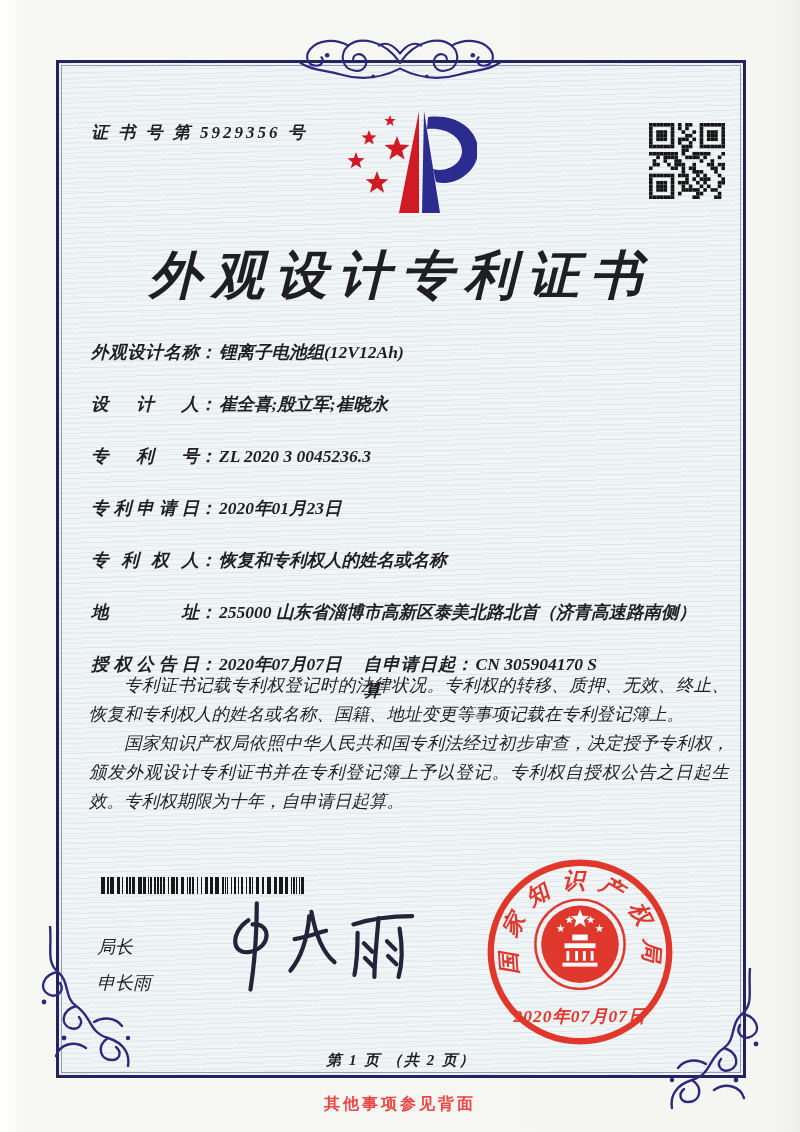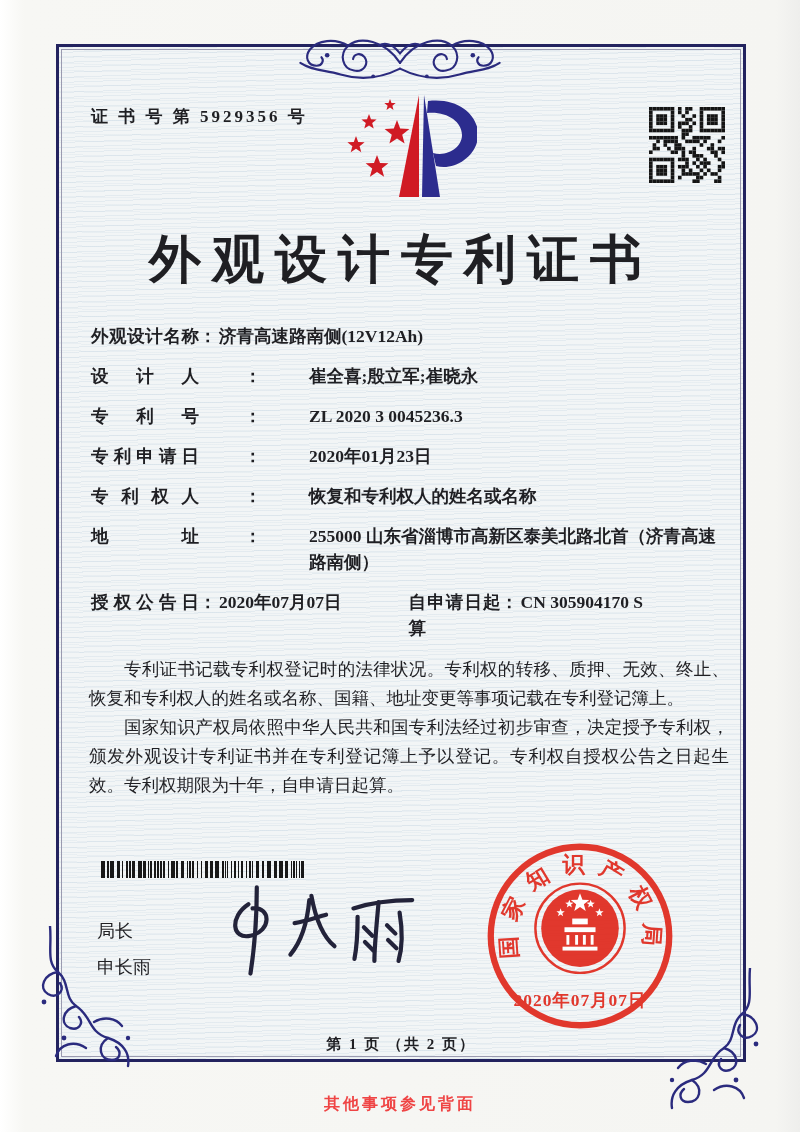--- a/index.html
+++ b/index.html
@@ -4,26 +4,27 @@
 <style>
   html,body{margin:0;padding:0;}
   body{
     width:800px;height:1132px;position:relative;overflow:hidden;
     background:linear-gradient(90deg,#ffffff 0%,#f7f7f4 3%,#f5f5f2 97%,#eeeeec 100%);
     font-family:"Liberation Serif","DejaVu Serif",serif;color:#1f1f23;
   }
   .page{position:absolute;inset:0;}
   
   .frame{
-    position:absolute;left:56px;top:44px;width:684px;height:1012px;
+    position:absolute;left:56px;top:60px;width:684px;height:1012px;
     border:3px solid #23235f;
     background:
       repeating-linear-gradient(178deg, rgba(150,180,205,.16) 0 1px, rgba(255,255,255,0) 1px 5px),
       repeating-linear-gradient(-179deg, rgba(150,180,205,.10) 0 1px, rgba(255,255,255,0) 1px 7px),
       #f2f5f6;
+    font-style: italic;
   }
   .frame::after{
     content:"";position:absolute;inset:2px;border:1px solid #9a9ab0;pointer-events:none;
   }
   
   .orn{position:absolute;z-index:5;}
   .orn-top{left:285px;top:34px;width:230px;height:54px;}
   .orn-bl{left:34px;top:926px;width:112px;height:142px;}
   .orn-br{left:654px;top:968px;width:112px;height:142px;}
   
@@ -33,21 +34,21 @@
   .title{
     position:absolute;left:0;top:178px;width:100%;text-align:center;
     font-size:52px;font-weight:700;letter-spacing:11px;margin:0;
   }
   
   .fields{position:absolute;left:32px;top:276px;width:640px;font-size:17.5px;font-weight:700;}
   .field{display:flex;align-items:flex-start;line-height:26px;}
   .flabel{flex:0 0 108px;text-align:justify;text-align-last:justify;}
   .fcolon{flex:0 0 20px;}
   .fvalue{flex:1;}
-  .m52{margin-top:14px;gap:45px;} 
+  .m52{margin-top:26px;} 
   .grant-row{display:flex;}
   .grant-row .field.second{margin-left:22px;}
   .grant-row .field.second .flabel{flex-basis:92px;}
   
   .paras{position:absolute;left:30px;top:608px;width:640px;font-size:17.5px;line-height:29px;text-align:justify;}
   .paras p{margin:0;text-indent:2em;}
   
   .barcode{position:absolute;left:42px;top:814px;width:206px;height:17px;}
   .director{position:absolute;left:38px;top:866px;font-size:18px;font-weight:500;
     font-family:"Liberation Sans","DejaVu Sans",sans-serif;}
@@ -308,21 +309,21 @@
         <rect x="63.43" y="70.48" width="3.52" height="3.52" fill="#141414"></rect>
         <rect x="66.95" y="70.48" width="3.52" height="3.52" fill="#141414"></rect>
       </svg>
 
     <h1 class="title">外观设计专利证书</h1>
 
     <div class="fields">
       <div class="field">
         <span class="flabel">外观设计名称</span>
           <span class="fcolon">：</span>
-          <span class="fvalue">济青高速路南侧(12V12Ah)</span>
+          <span class="fvalue">锂离子电池组(12V12Ah)</span>
       </div>
       <div class="field m52">
         <span class="flabel">设计人</span>
           <span class="fcolon">：</span>
           <span class="fvalue">崔全喜;殷立军;崔晓永</span>
       </div>
       <div class="field m52">
         <span class="flabel">专利号</span>
           <span class="fcolon">：</span>
           <span class="fvalue">ZL 2020 3 0045236.3</span>

